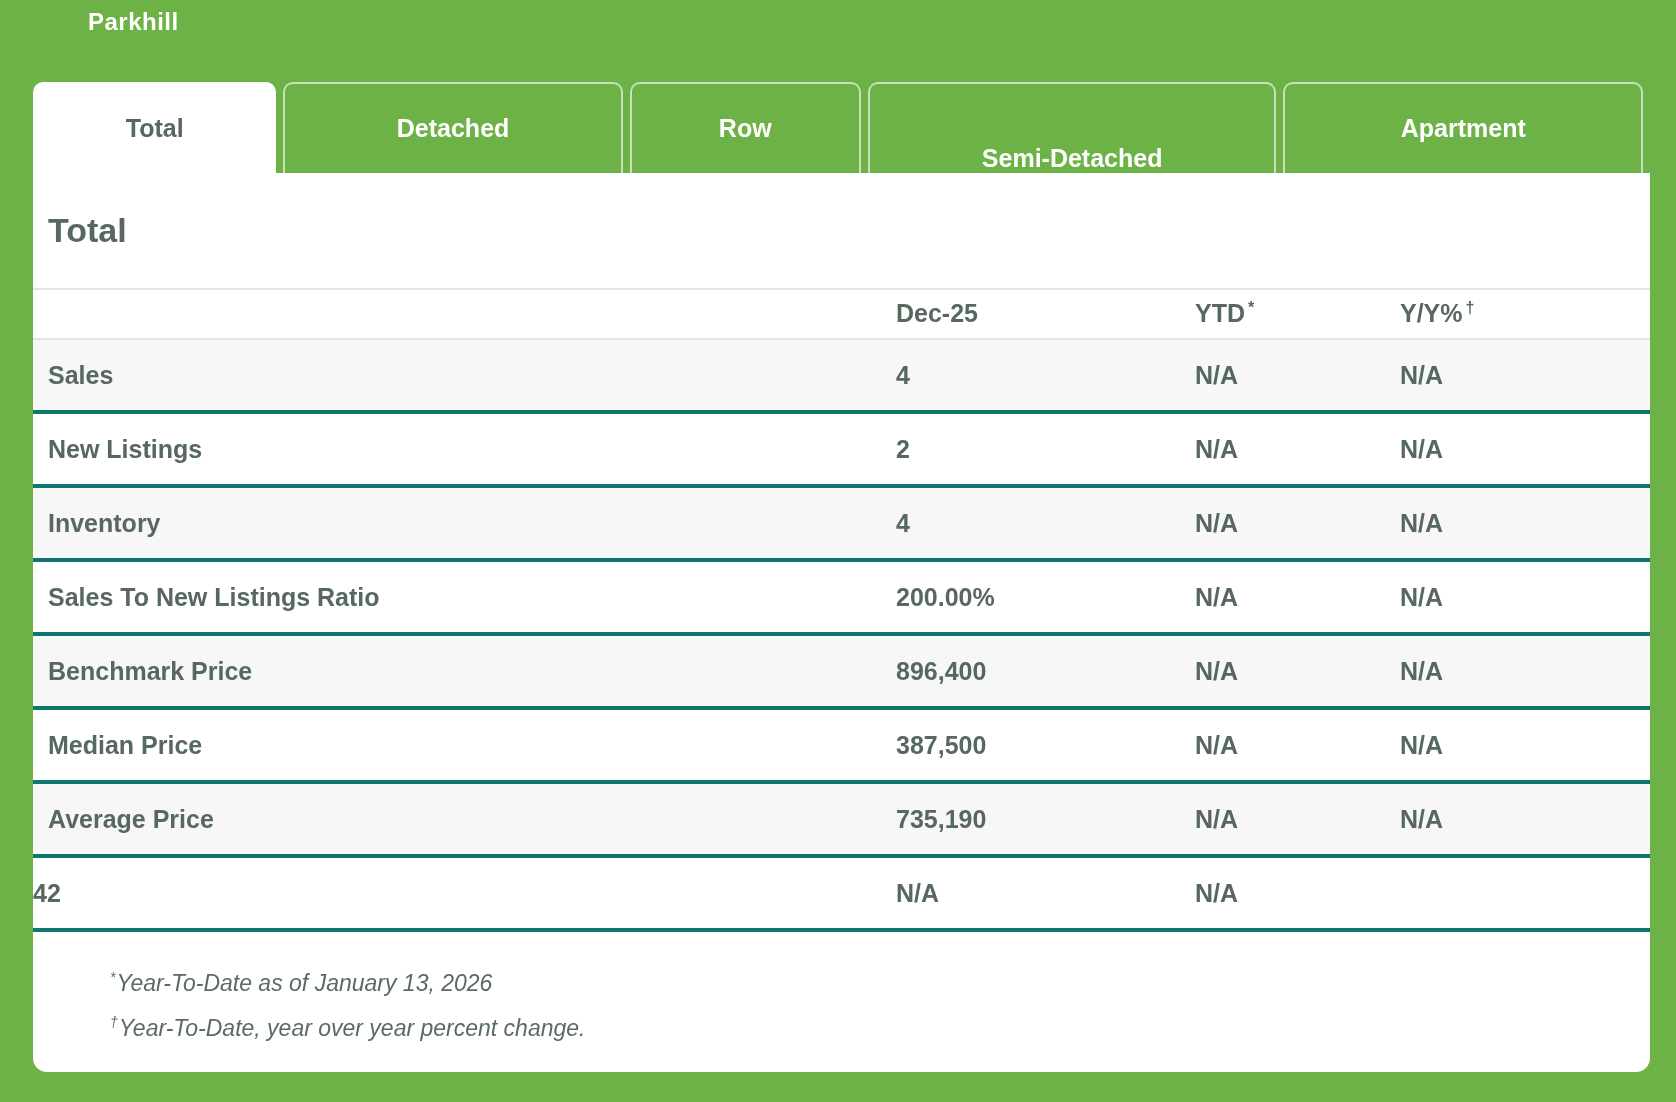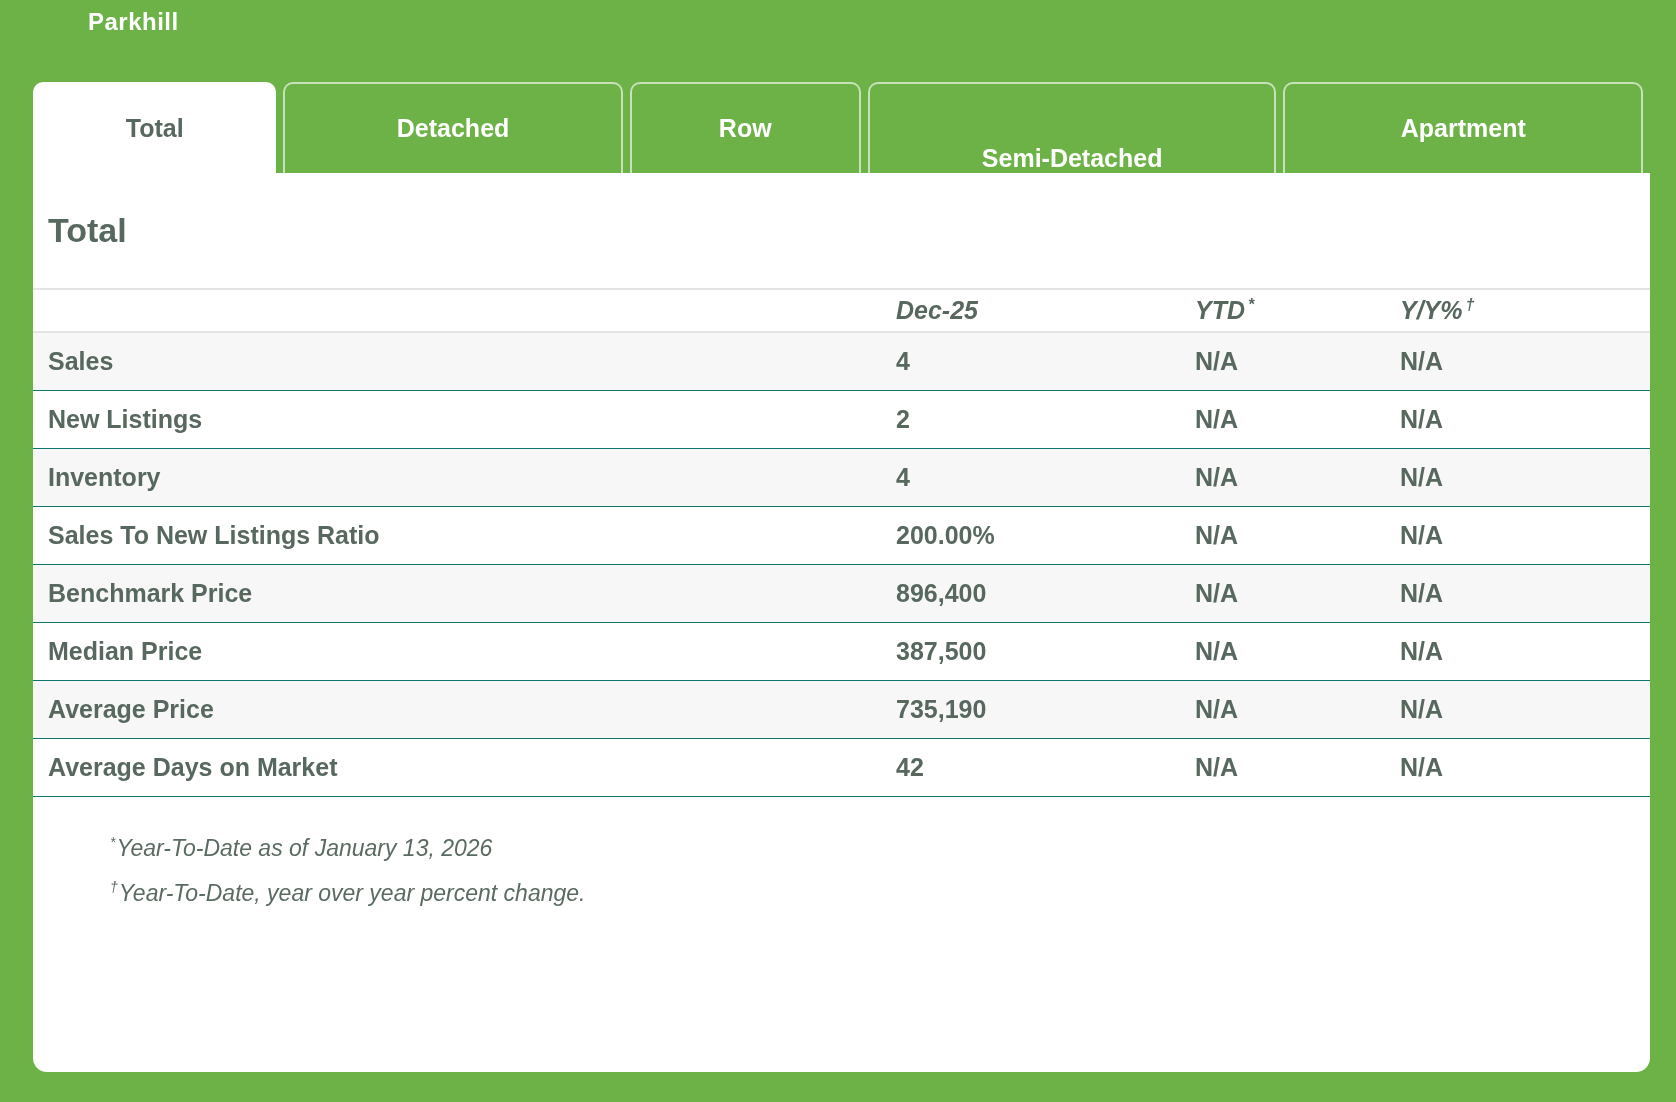--- a/index.html
+++ b/index.html
@@ -59,28 +59,27 @@
     font-size: 34px; font-weight: 700; color: #57685E;
   }
 
   
   .thead, .trow {
     display: grid;
     grid-template-columns: 863px 299px 205px 1fr;
     align-items: center;
   }
   .thead {
-    height: 45px;
+    height: 52px;
     border-top: 2px solid #E4E4E4;
     border-bottom: 2px solid #E4E4E4;
-    font-style: italic;
   }
   .trow {
-    height: 58px;
-    border-bottom: 1px solid #0f766e;
+    height: 74px;
+    border-bottom: 4px solid #0f766e;
   }
   .trow.alt { background: #F7F7F7; }
   .cell {
     font-size: 25px; font-weight: 700; color: #57685E;
     white-space: nowrap;
   }
   .cell.first { padding-left: 15px; }
   .thead .cell sup {
     font-size: 16px; font-weight: 700;
     vertical-align: super; margin-left: 3px;
@@ -168,21 +167,20 @@
       <div class="cell">N/A</div>
       <div class="cell">N/A</div>
     </div>
     <div class="trow alt">
       <div class="cell first">Average Price</div>
       <div class="cell">735,190</div>
       <div class="cell">N/A</div>
       <div class="cell">N/A</div>
     </div>
     <div class="trow">
-      <div class="cell first">Average Days on Market</div>
       <div class="cell">42</div>
       <div class="cell">N/A</div>
       <div class="cell">N/A</div>
     </div>
 
     <div class="footnotes">
       <p><sup>*</sup><span>Year-To-Date as of January 13, 2026</span></p>
       <p><sup>†</sup><span>Year-To-Date, year over year percent change.</span></p>
     </div>
 

